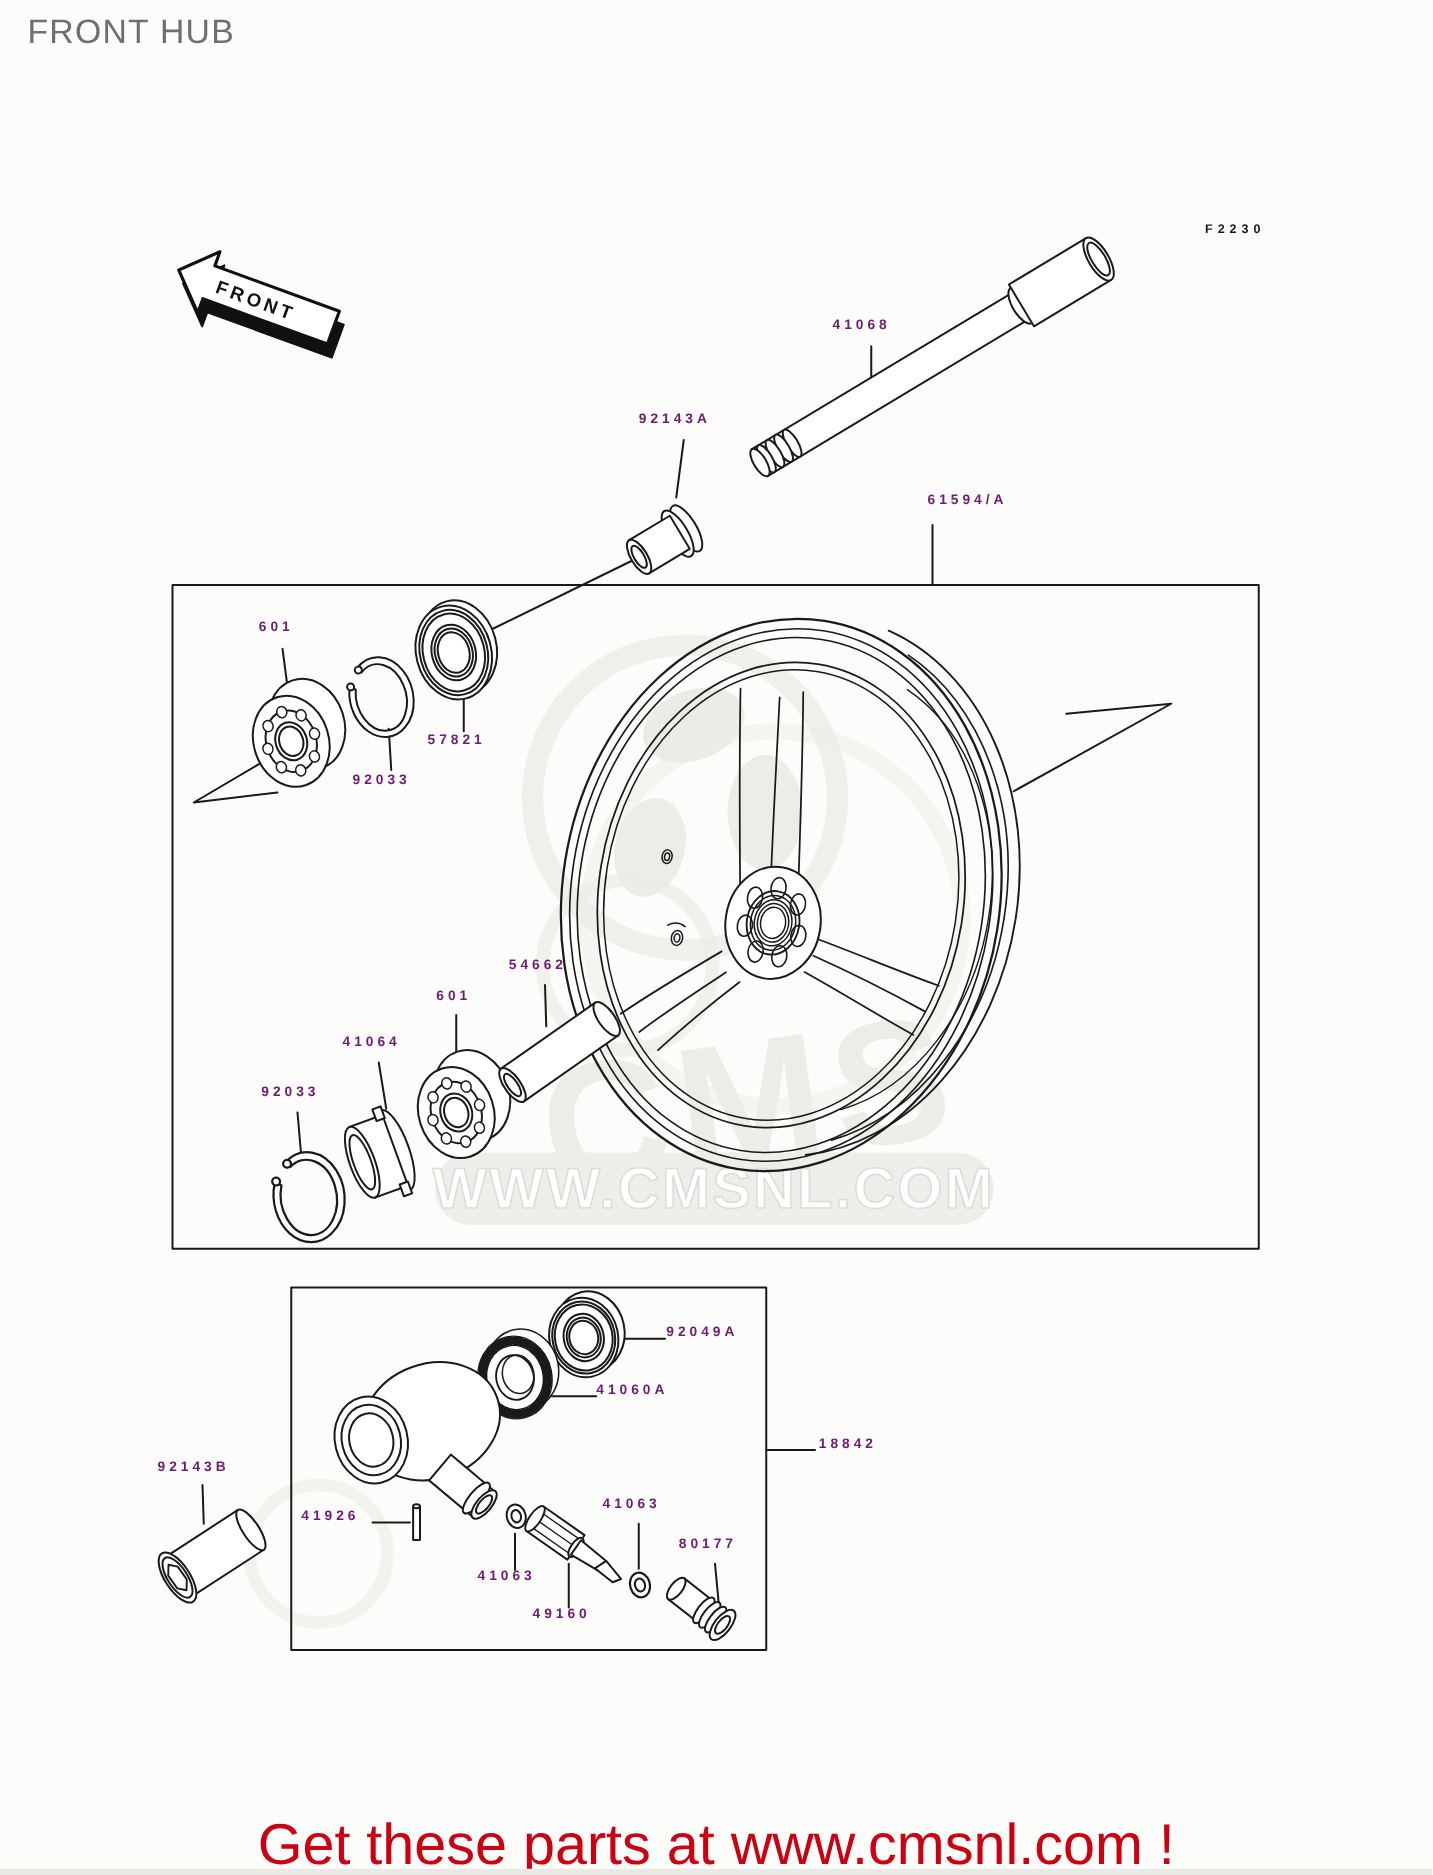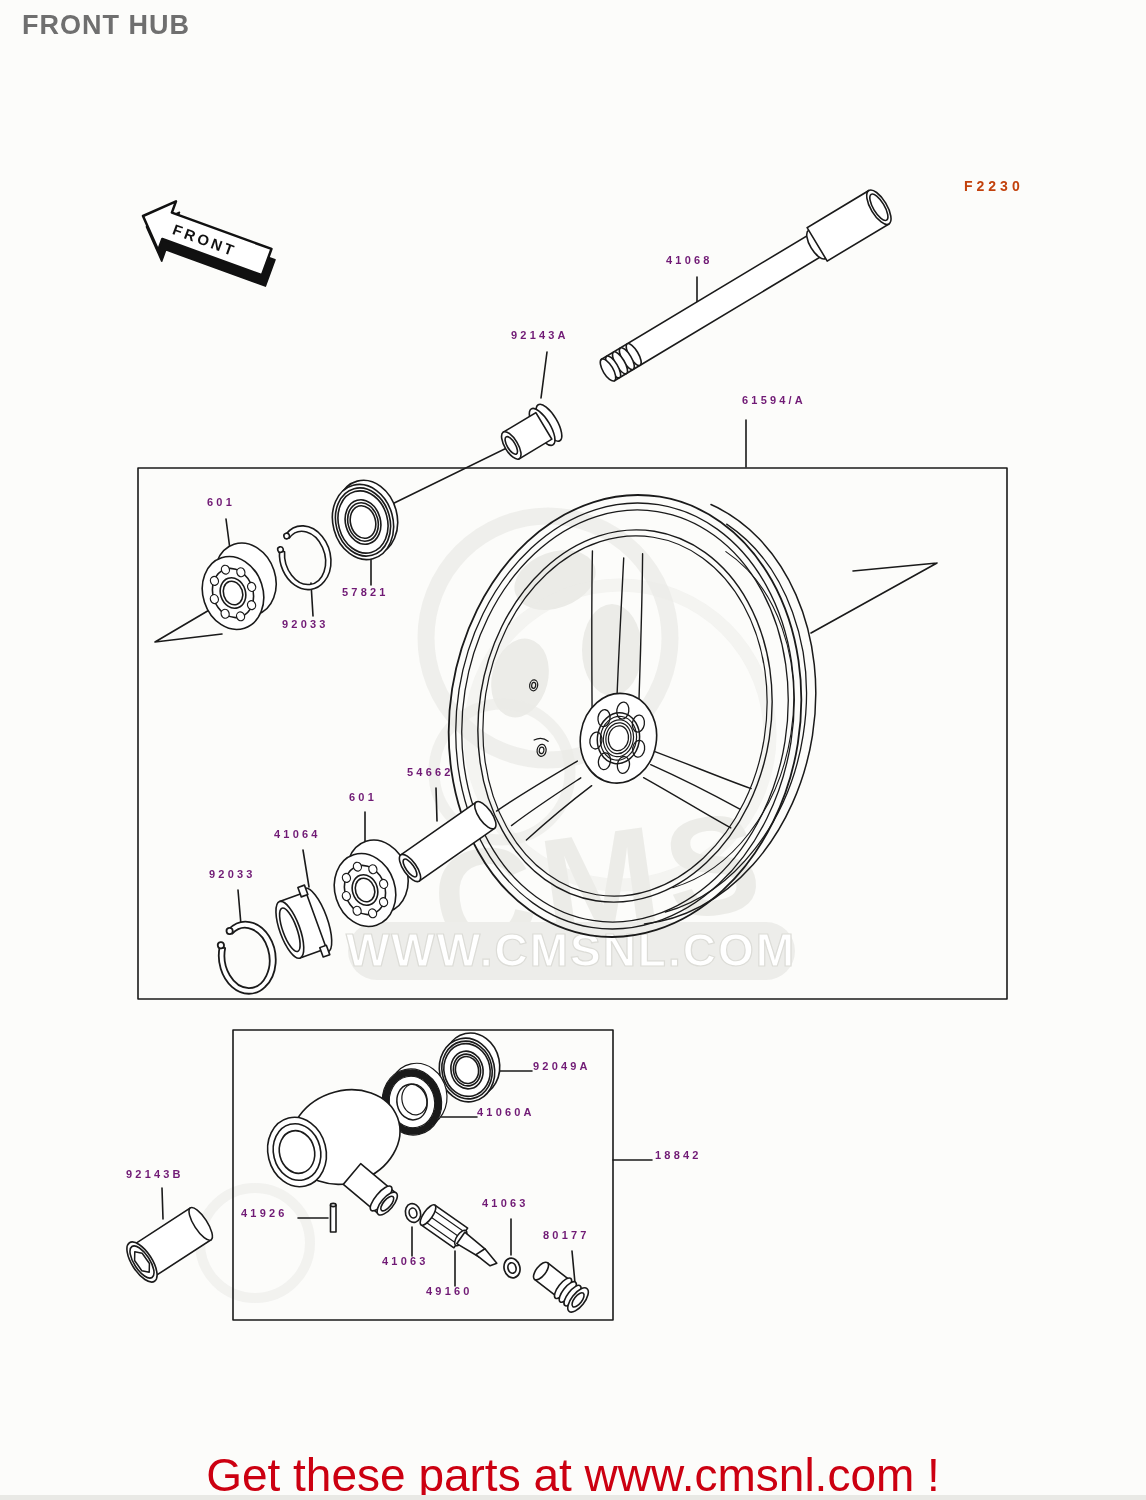--- a/index.html
+++ b/index.html
@@ -1,23 +1,23 @@
 <!DOCTYPE html>
 <html><head>
 <meta charset="utf-8">
 <style>
   html,body{margin:0;padding:0;}
   body{width:1146px;height:1500px;position:relative;background:#fcfcfa;overflow:hidden;
        font-family:"Liberation Sans",sans-serif;}
   #stage{position:absolute;inset:0;width:1146px;height:1500px;}
   svg{position:absolute;left:0;top:0;}
   .page-title{position:absolute;left:22px;top:10px;font-size:27px;color:#6f6f6f;
-      letter-spacing:1px;font-weight:700;}
-  .fig-code{position:absolute;left:964px;top:178px;font-size:14px;font-weight:700;
-      color:#c2410c;letter-spacing:4px;}
+      letter-spacing:1px;font-weight:400;}
+  .fig-code{position:absolute;left:964px;top:178px;font-size:10px;font-weight:700;
+      color:#0f172a;letter-spacing:4px;}
   .part-label{position:absolute;font-size:11px;font-weight:700;color:#701a75;
       letter-spacing:3.2px;white-space:nowrap;}
   .footer-text{position:absolute;left:0;right:0;top:1448px;text-align:center;
       font-size:46px;color:#cc0011;letter-spacing:0px;}
   .bottom-strip{position:absolute;left:0;right:0;bottom:0;height:5px;background:#e9e9e5;}
 </style>
 </head>
 <body>
 
 <div id="stage">

